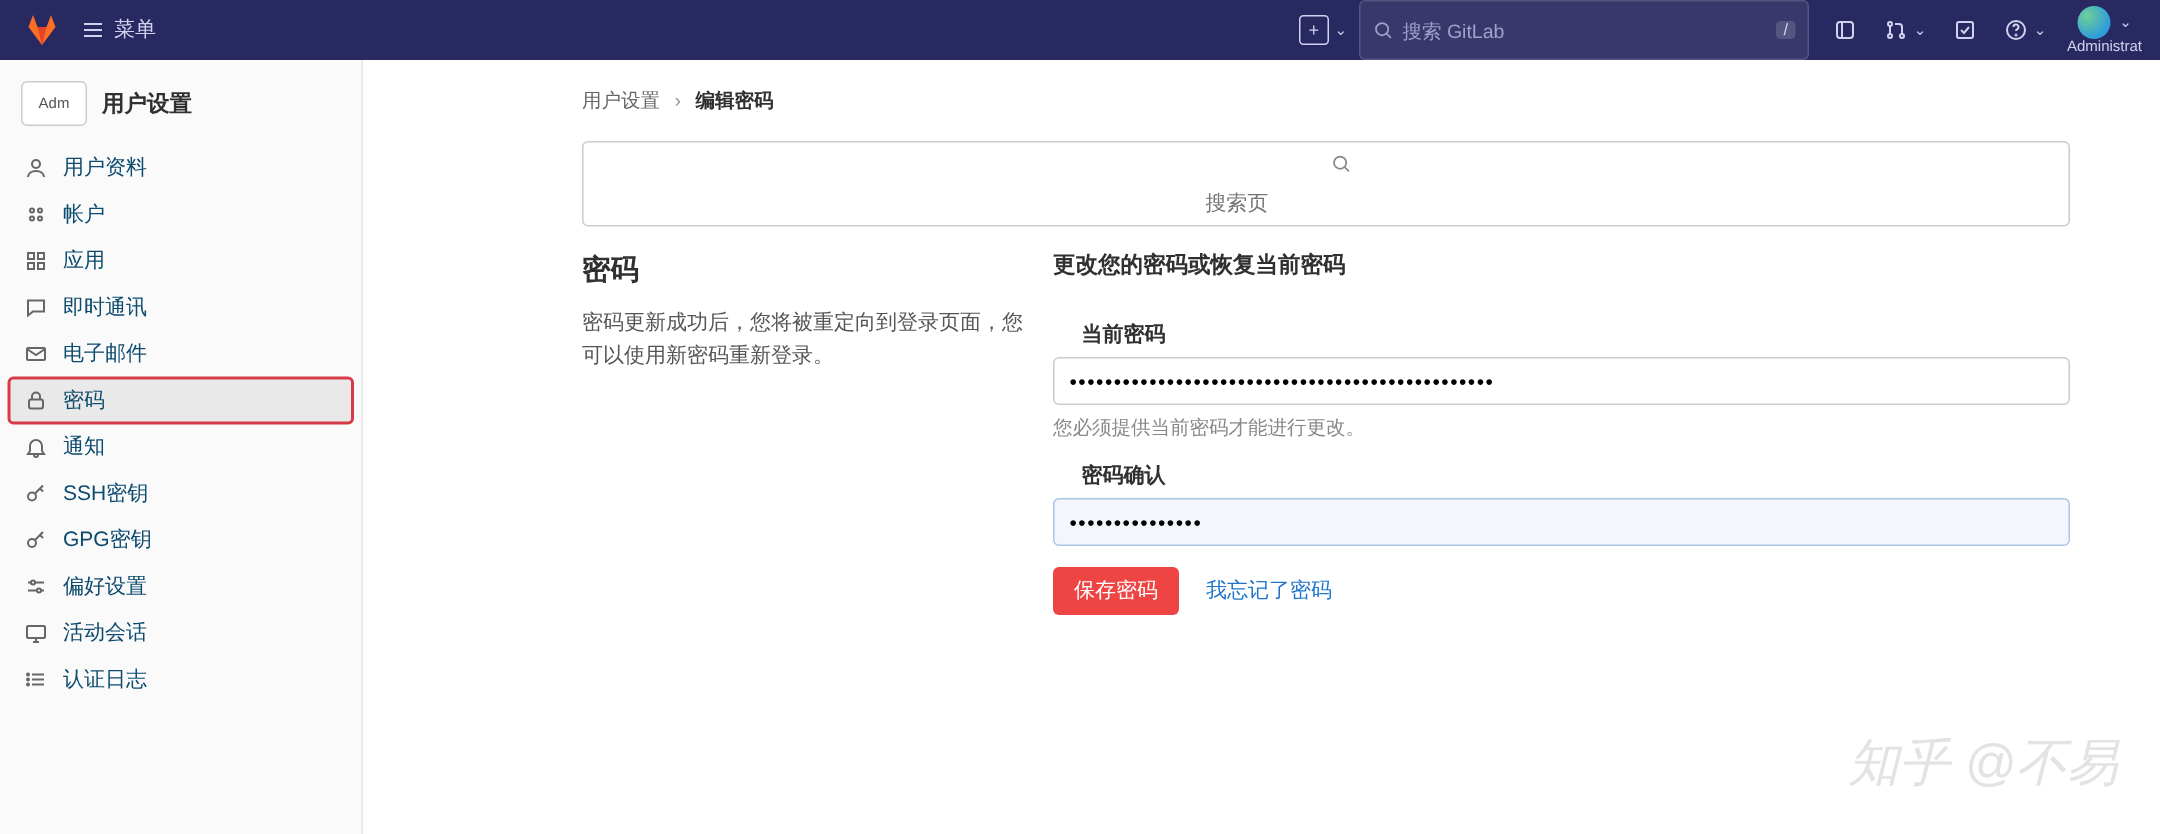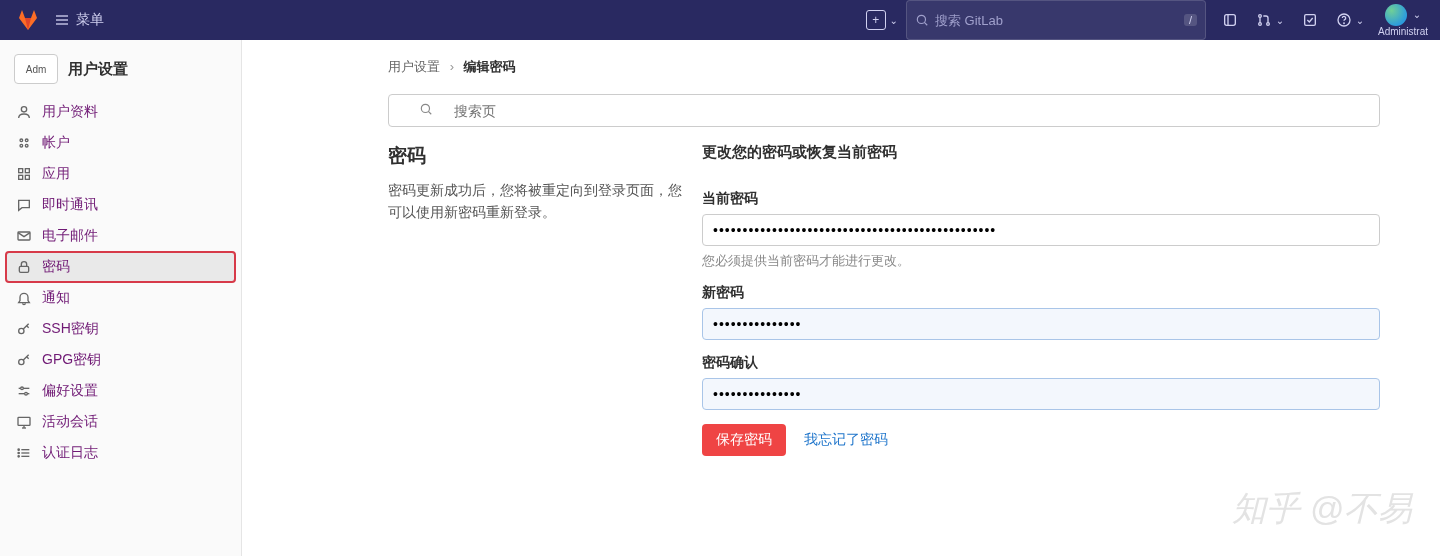--- a/index.html
+++ b/index.html
@@ -63,21 +63,21 @@
 }
 .sidebar-header .avatar-sq {
   width:44px; height:30px; border:1px solid #ccc; border-radius:4px;
   display:flex; align-items:center; justify-content:center;
   font-size:10px; color:#555; background:#fff; overflow:hidden;
 }
 .sidebar-header .title { font-weight:600; font-size:15px; }
 .sidebar-item {
   display:flex; align-items:center; gap:10px;
   padding:6px 10px; border-radius:4px; cursor:pointer;
-  color:#701a75; font-size:14px; margin:1px 0;text-align:right;
+  color:#0c4a6e; font-size:14px; margin:1px 0;text-align:right;
 }
 .sidebar-item.active {
   background:#e9e9e9;
   outline: 2px solid #d73a49;
   outline-offset: -1px;
   border-radius:3px;
 }
 .sidebar-item .icon { width:16px; height:16px; display:flex; align-items:center; justify-content:center; }
 .sidebar-item .icon svg { width:16px; height:16px; stroke:#666; fill:none; stroke-width:2; }
 
@@ -85,34 +85,34 @@
 .main { flex:1; padding: 18px 60px 18px 146px; overflow:auto; }
 .breadcrumb { font-size:13px; color:#666; margin-bottom:18px; }
 .breadcrumb a { color:#666; text-decoration:none; }
 .breadcrumb .sep { margin:0 6px; color:#999; }
 .breadcrumb .current { color:#303030; font-weight:600; }
 
 .page-search {
   width:100%; border:1px solid #ccc; border-radius:4px;
   padding: 7px 10px 7px 30px; font-size:14px;
   background:#fff;
-  position:relative; display:flex; align-items:center; gap:21px;
+  position:relative; display:flex; align-items:center; gap:8px;flex-direction:column;
 }
 .page-search input { border:none; outline:none; flex:1; font-size:14px; }
 .page-search .icon { color:#888; }
 
 .content-row { display:flex; gap: 20px; margin-top: 16px; }
 .left-col { width: 294px; }
 .left-col h2 { font-size:19px; font-weight:600; margin-bottom:10px; }
 .left-col p { font-size:14px; color:#555; line-height:1.6; }
 
 .right-col { flex:1; }
 .right-col h3 { font-size:15px; font-weight:600; margin-bottom:28px; }
 .form-group { margin-bottom:14px; }
-.form-group label { display:block; font-size:14px; font-weight:600; margin-bottom:6px; }
+.form-group label { display:block; font-size:14px; font-weight:600; margin-bottom:6px;margin-left:19px; }
 .form-group input[type=password] {
   width:100%; border:1px solid #ccc; border-radius:4px;
   padding:7px 10px; font-size:14px; letter-spacing:1px;
 }
 .form-group input.hl { border-color:#a9c5e8; background:#f3f7fd; }
 .form-group .hint { font-size:13px; color:#888; margin-top:6px; }
 
 .form-actions { display:flex; align-items:center; gap:18px; margin-top:4px; }
 .btn-primary {
   background:#ef4444; color:#fff; border:none; border-radius:4px;
@@ -349,24 +349,20 @@
       </div>
       <div class="right-col">
         <h3>更改您的密码或恢复当前密码</h3>
 
         <div class="form-group">
           <label>当前密码</label>
           <input type="password" value="••••••••••••••••••••••••••••••••••••••••••••••••" style="">
           <div class="hint">您必须提供当前密码才能进行更改。</div>
         </div>
 
-        <div class="form-group">
-          <label>新密码</label>
-          <input type="password" class="hl" value="•••••••••••••••" style="">
-        </div>
 
         <div class="form-group">
           <label>密码确认</label>
           <input type="password" class="hl" value="•••••••••••••••" style="">
         </div>
 
         <div class="form-actions">
           <button class="btn-primary">保存密码</button>
           <a class="link">我忘记了密码</a>
         </div>

